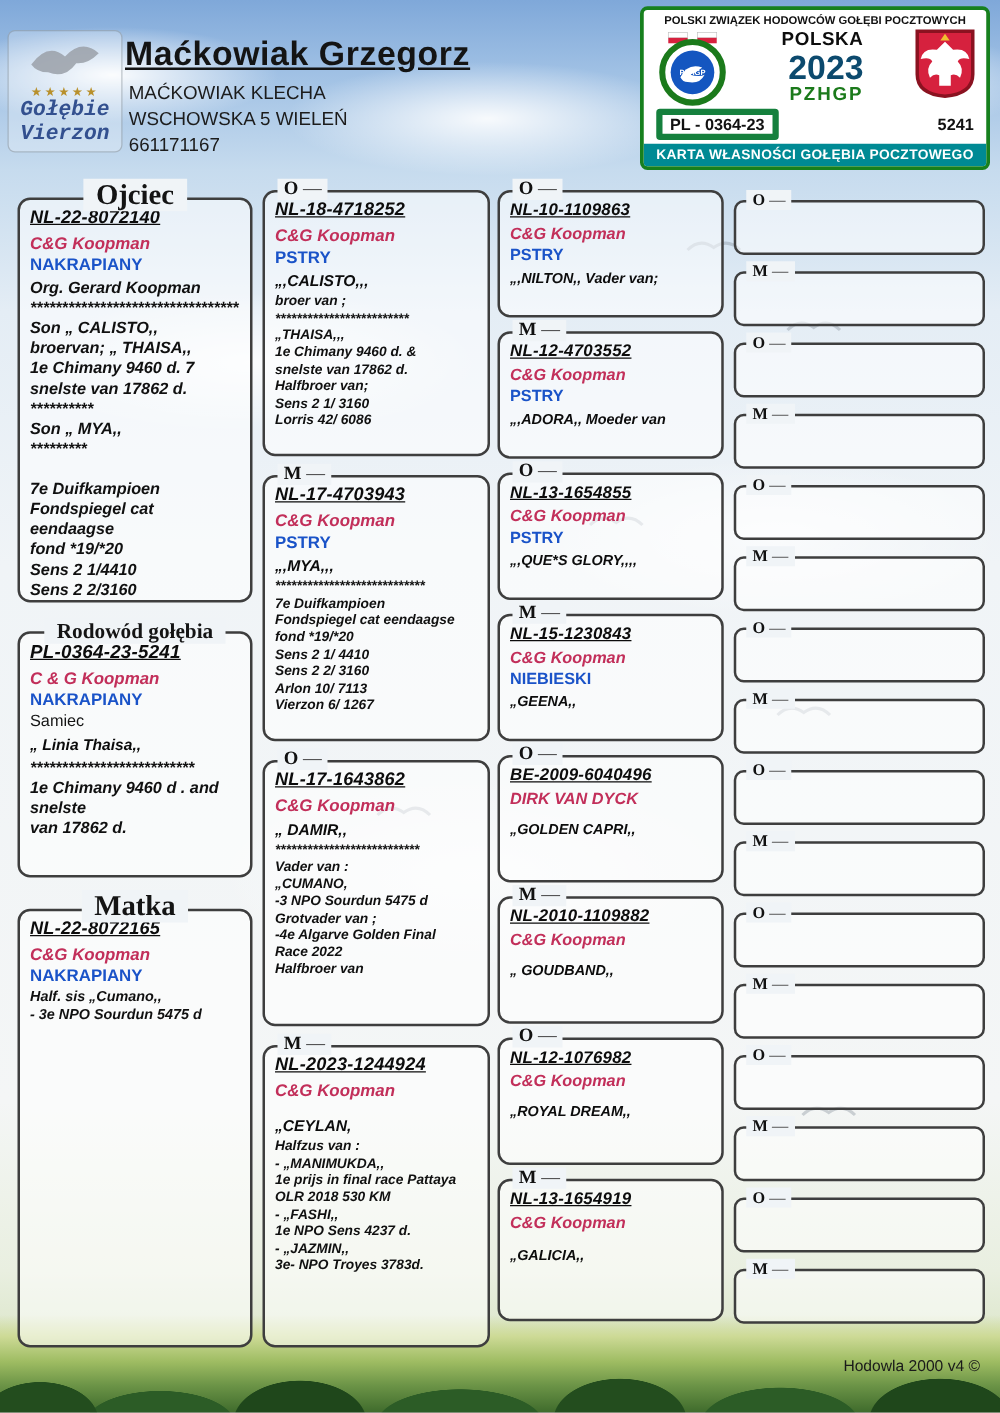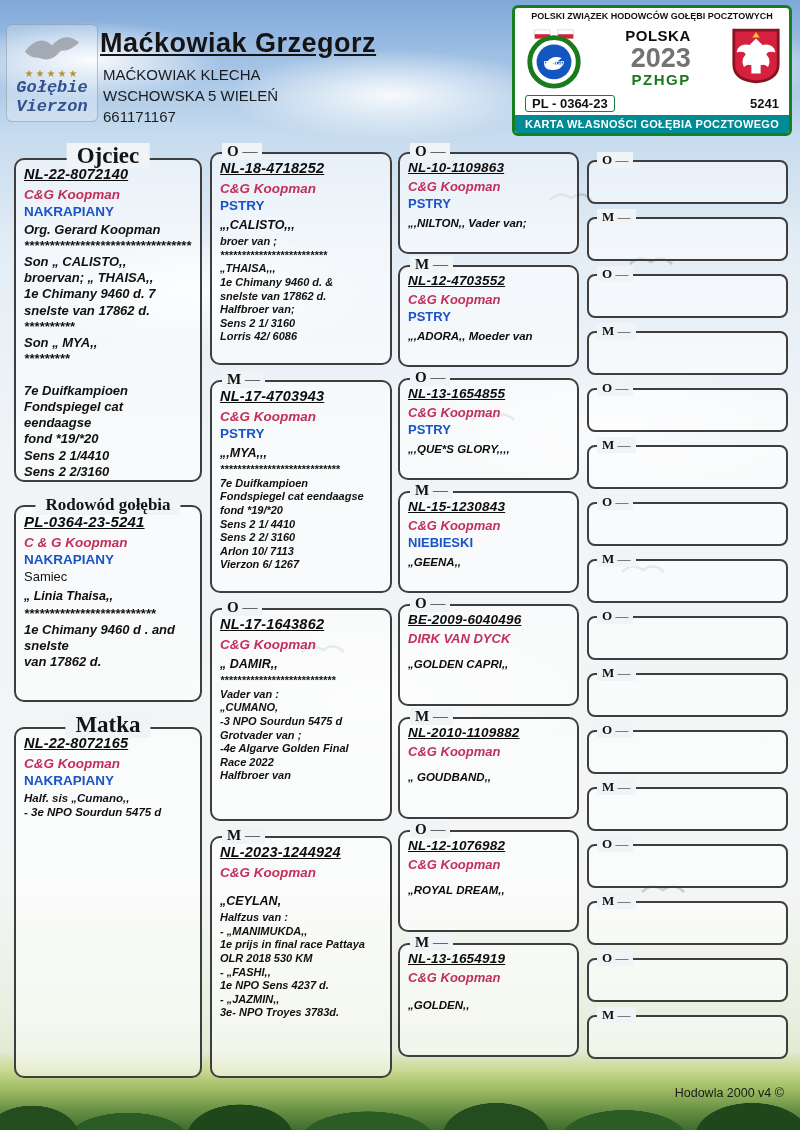--- a/index.html
+++ b/index.html
@@ -36,26 +36,26 @@
   .title{position:absolute;left:100px;top:28px;font-size:27px;font-weight:bold;
          text-decoration:underline;letter-spacing:.5px;color:#141414;}
   .addr{position:absolute;left:103px;top:64px;font-size:15px;line-height:1.4;color:#1c1c1c;}
   
   .badge{position:absolute;left:512px;top:5px;width:280px;height:131px;background:#fff;
          border:3px solid #17801e;border-radius:6px;box-sizing:border-box;display:flex;flex-direction:column;overflow:hidden;}
   .b-fed{font-size:9px;font-weight:bold;text-align:center;padding:3px 2px 0;line-height:1.15;color:#101010;}
   .b-mid{flex:1;display:flex;align-items:center;justify-content:space-between;padding:0 8px;}
   .b-center{text-align:right;line-height:1.05;}
   .b-country{font-size:15px;font-weight:bold;letter-spacing:.5px;color:#0d0d0d;}
-  .b-year{font-size:27px;font-weight:bold;color:#737373;}
+  .b-year{font-size:27px;font-weight:bold;color:#0c4a6e;}
   .b-org{font-size:15px;font-weight:bold;color:#1b7a1b;letter-spacing:1.5px;}
   .emblem{position:relative;width:62px;height:62px;}
   .emblem-text{position:absolute;left:0;right:0;top:33px;text-align:center;font-size:6px;font-weight:bold;color:#fff;}
   .b-row2{display:flex;justify-content:space-between;align-items:center;padding:1px 10px 3px;font-size:13px;font-weight:bold;}
-  .b-ring{border:1px solid #15803d;border-radius:3px;padding:0 6px;}
+  .b-ring{border:5px solid #15803d;border-radius:3px;padding:0 6px;}
   .b-bar{margin-top:auto;background:#008a94;color:#fff;font-size:11px;font-weight:bold;text-align:center;padding:3px 2px;letter-spacing:.3px;}
   
   .box{position:absolute;background:rgba(255,255,255,.55);border:2px solid #3e3e3e;border-radius:10px;
        padding:6px 8px;box-sizing:border-box;}
   .col1{left:14px;width:188px;}
   .gp{left:210px;width:182px;}
   .ggp{left:398px;width:181px;}
   .slot{left:587px;width:201px;height:44px;border-radius:8px;}
   .legend{position:absolute;left:50%;transform:translateX(-50%);background:#f0f4f7;padding:0 10px;
           font-family:"Liberation Serif",serif;font-weight:bold;white-space:nowrap;color:#141414;}
@@ -302,21 +302,21 @@
   <div class="box ggp" style="top:830px;height:102px;">
     <span class="marker">O</span>
     <div class="ring">NL-12-1076982</div>
     <div class="owner">C&amp;G Koopman</div>
     <div class="birdname" style="margin-top:12px;">„ROYAL DREAM,,</div>
   </div>
   <div class="box ggp" style="top:943px;height:114px;">
     <span class="marker">M</span>
     <div class="ring">NL-13-1654919</div>
     <div class="owner">C&amp;G Koopman</div>
-    <div class="birdname" style="margin-top:14px;">„GOLDEN,,</div>
+    <div class="birdname" style="margin-top:14px;">„GALICIA,,</div>
   </div>
 
   <div class="box slot" style="top:160px;">
       <span class="marker">O</span>
     </div>
   <div class="box slot" style="top:217px;">
       <span class="marker">M</span>
     </div>
   <div class="box slot" style="top:274px;">
       <span class="marker">O</span>

